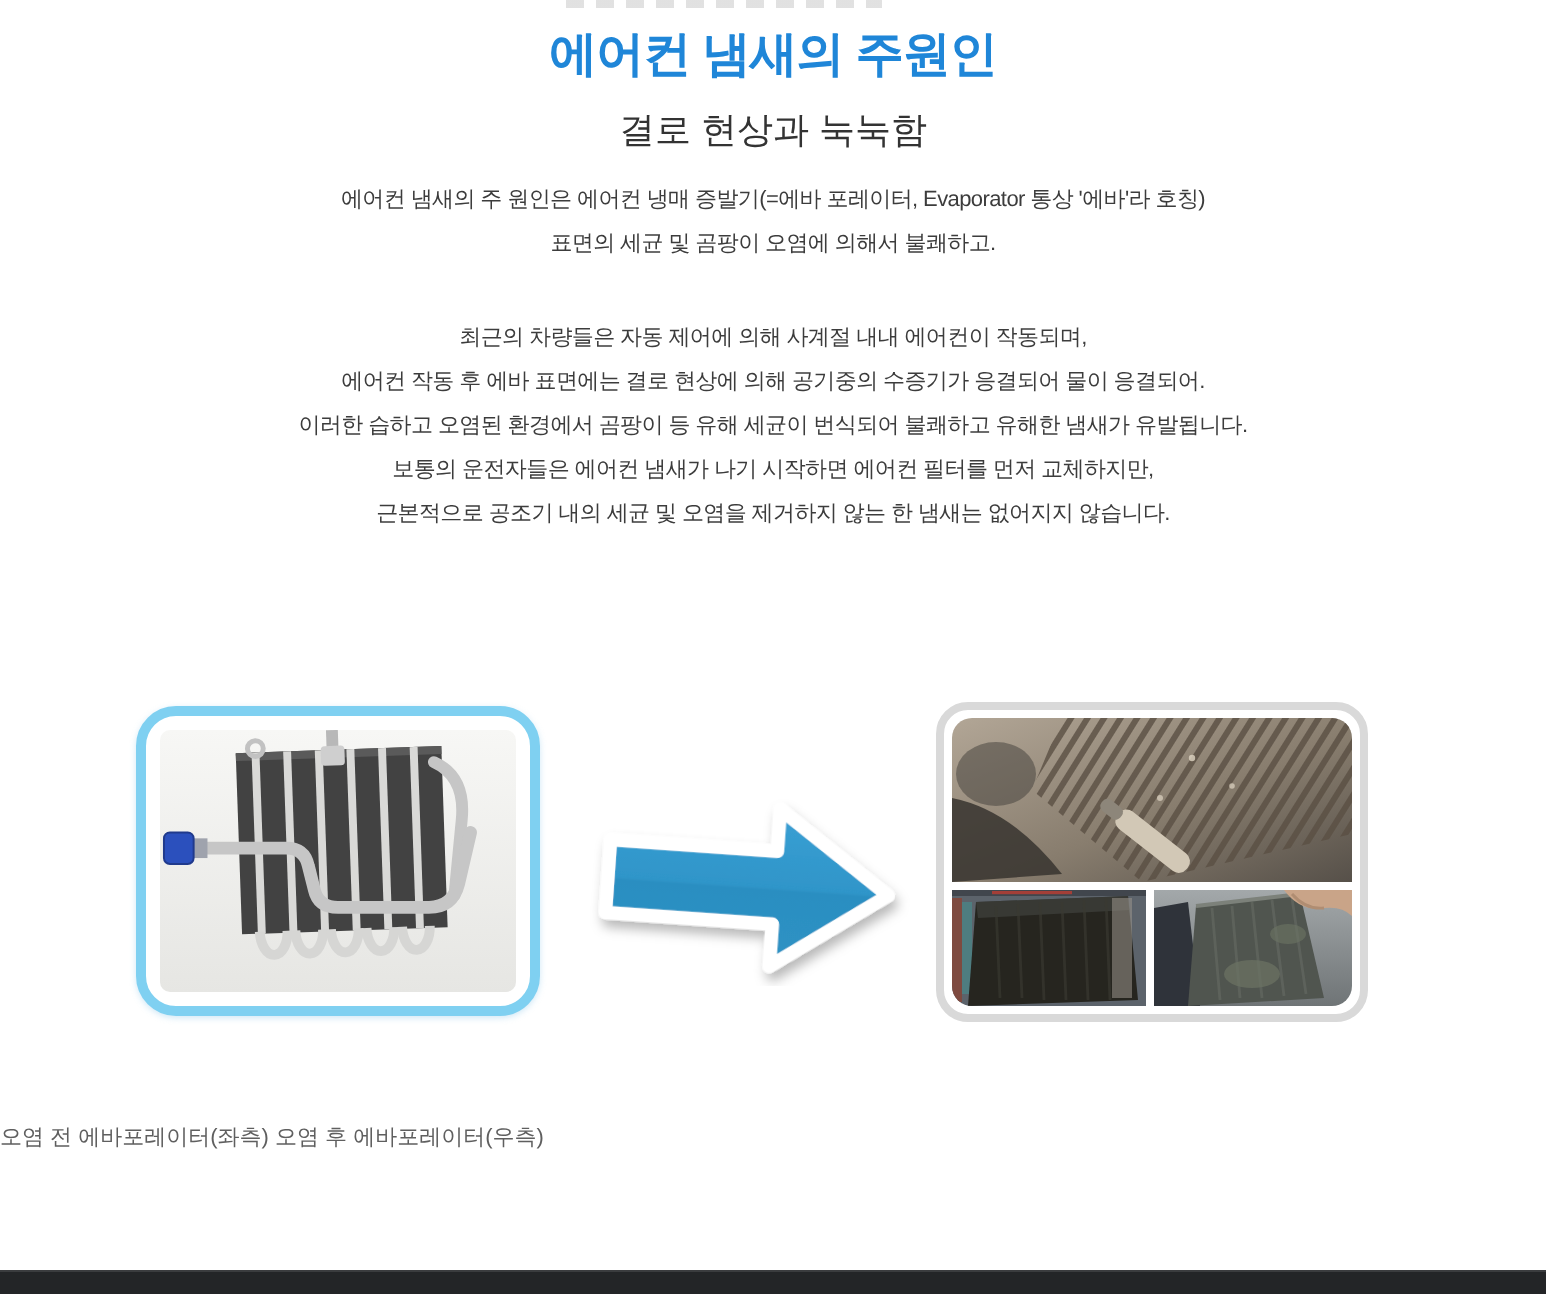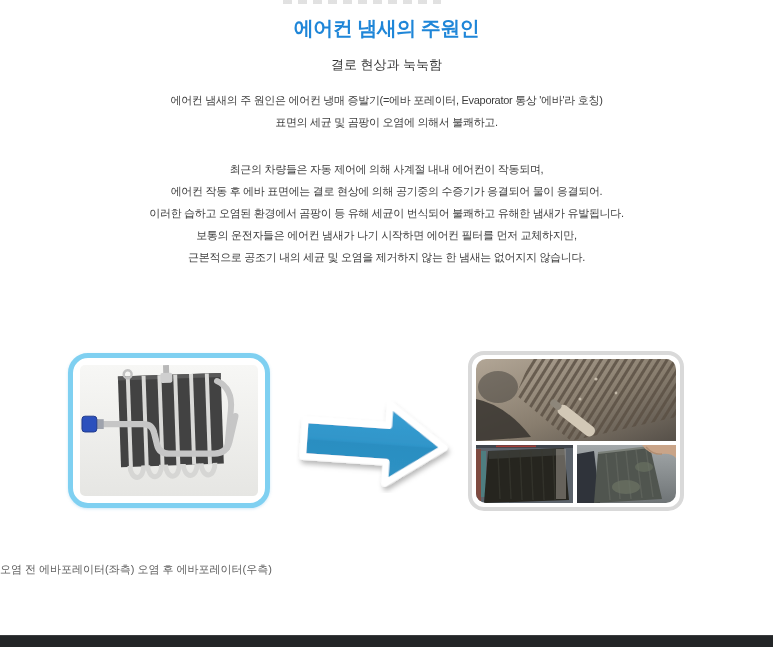--- a/index.html
+++ b/index.html
@@ -15,30 +15,30 @@
     position: absolute;
     top: 0; left: 283px;
     width: 158px; height: 4px;
     opacity: .45;
     background: repeating-linear-gradient(90deg, #bdbdbd 0 9px, transparent 9px 15px);
   }
   .title {
     margin: 0;
     padding-top: 14px;
     text-align: center;
-    font-size: 20px;
+    font-size: 24px;
     font-weight: bold;
     letter-spacing: -0.5px;
     color: #1f86d8;
     line-height: 28px;
   }
   .subtitle {
     margin-top: 15px;
     text-align: center;
-    font-size: 13px;
+    font-size: 18px;
     color: #333333;
     line-height: 16px;
   }
   .para {
     text-align: center;
     font-size: 11px;
     color: #3c3c3c;
     line-height: 22px;
     letter-spacing: -0.3px;
   }

